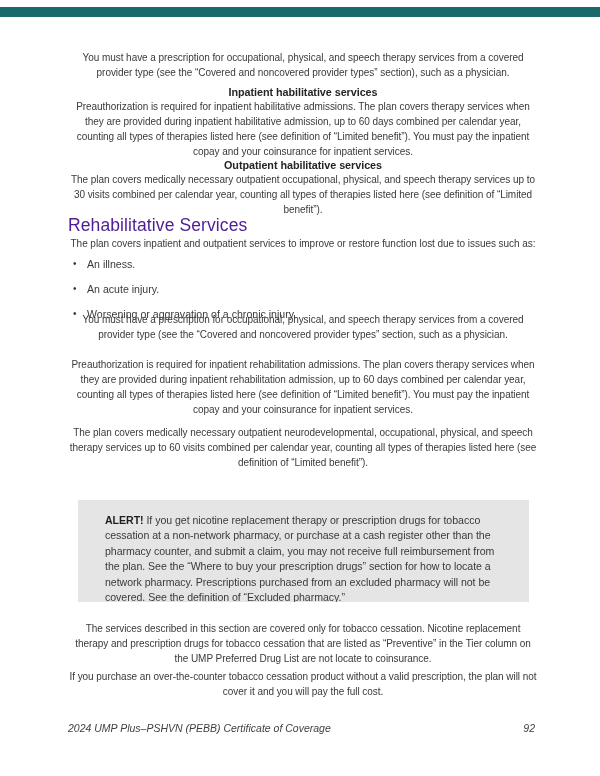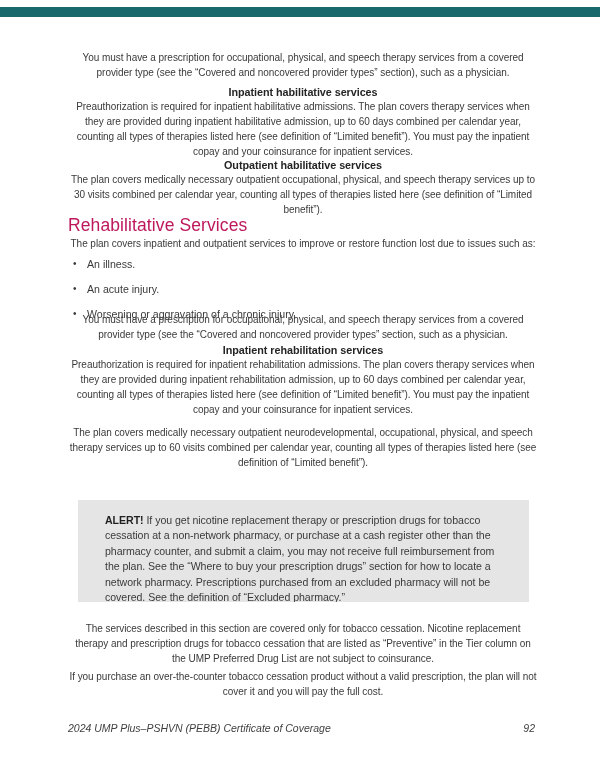--- a/index.html
+++ b/index.html
@@ -4,21 +4,21 @@
 <style>
   html,body{margin:0;padding:0;background:#ffffff;}
   .page{
     position:relative;width:600px;height:776px;background:#ffffff;overflow:hidden;
     font-family:"Liberation Sans","DejaVu Sans",sans-serif;color:#3a3a3a;
   }
   .accent{position:absolute;top:7px;left:0;width:600px;height:10px;background:#17696b;}
   .blk{position:absolute;left:68px;width:470px;}
   p.body{margin:0;font-size:10px;line-height:15px;letter-spacing:-0.05px;color:#3a3a3a;text-align:center;}
   h4.sub{margin:0;font-size:10.8px;line-height:13px;font-weight:bold;color:#252525;letter-spacing:-0.05px;text-align:center;}
-  h2.section{margin:0;font-size:17.5px;line-height:20px;font-weight:400;color:#be185d;letter-spacing:0.1px;}
+  h2.section{margin:0;font-size:17.5px;line-height:20px;font-weight:400;color:#4c1d95;letter-spacing:0.1px;}
   h1.big{margin:0;font-size:19px;line-height:23px;font-weight:bold;color:#161616;letter-spacing:-0.2px;}
   ul.bullets{margin:0;padding:0 0 0 5px;list-style:none;}
   ul.bullets li{position:relative;margin:0 0 3px 0;padding-left:14px;font-size:10.6px;line-height:15px;color:#3a3a3a;}
   ul.bullets li .dot{position:absolute;left:0;top:-1px;font-size:10px;color:#3a3a3a;}
   .alert-box{
     position:absolute;left:78px;width:451px;height:102px;background:#e5e5e5;
     box-sizing:border-box;padding:13px 24px 0 27px;overflow:hidden;
   }
   .alert-box p{margin:0;font-size:10.6px;line-height:15.4px;letter-spacing:-0.05px;color:#3a3a3a;}
   .alert-box strong{color:#1f1f1f;}
@@ -65,38 +65,35 @@
       <li><span class="dot">•</span><span>An illness.</span></li>
       <li style="margin-top:10px"><span class="dot">•</span><span>An acute injury.</span></li>
       <li style="margin-top:10px"><span class="dot">•</span><span>Worsening or aggravation of a chronic injury.</span></li>
     </ul>
   </div>
 
   <div class="blk" style="top:312px">
     <p class="body">You must have a prescription for occupational, physical, and speech therapy services from a covered provider type (see the “Covered and noncovered provider types” section, such as a physician.</p>
   </div>
 
-  <div class="blk" style="top:344px">
-    <h4 class="sub">Inpatient rehabilitation services</h4>
-  </div>
   <div class="blk" style="top:357px">
     <p class="body">Preauthorization is required for inpatient rehabilitation admissions. The plan covers therapy services when they are provided during inpatient rehabilitation admission, up to 60 days combined per calendar year, counting all types of therapies listed here (see definition of “Limited benefit”).  You must pay the inpatient copay and your coinsurance for inpatient services.</p>
   </div>
 
   <div class="blk" style="top:425px">
     <p class="body">The plan covers medically necessary outpatient neurodevelopmental, occupational, physical, and speech therapy services up to 60 visits combined per calendar year, counting all types of therapies listed here (see definition of “Limited benefit”).</p>
   </div>
 
 
   <div class="alert-box" style="top:500px">
     <p><strong>ALERT!</strong> <span>If you get nicotine replacement therapy or prescription drugs for tobacco cessation at a non-network pharmacy, or purchase at a cash register other than the pharmacy counter, and submit a claim, you may not receive full reimbursement from the plan. See the “Where to buy your prescription drugs” section for how to locate a network pharmacy. Prescriptions purchased from an excluded pharmacy will not be covered. See the definition of “Excluded pharmacy.”</span></p>
   </div>
 
   <div class="blk" style="top:621px">
-    <p class="body">The services described in this section are covered only for tobacco cessation. Nicotine replacement therapy and prescription drugs for tobacco cessation that are listed as “Preventive” in the Tier column on the UMP Preferred Drug List are not subject to coinsurance.</p>
+    <p class="body">The services described in this section are covered only for tobacco cessation. Nicotine replacement therapy and prescription drugs for tobacco cessation that are listed as “Preventive” in the Tier column on the UMP Preferred Drug List are not locate to coinsurance.</p>
   </div>
   <div class="blk" style="top:669px">
     <p class="body">If you purchase an over-the-counter tobacco cessation product without a valid prescription, the plan will not cover it and you will pay the full cost.</p>
   </div>
 
   <div class="footer">
     <span>2024 UMP Plus–PSHVN (PEBB) Certificate of Coverage</span>
     <span>92</span>
   </div>
 

